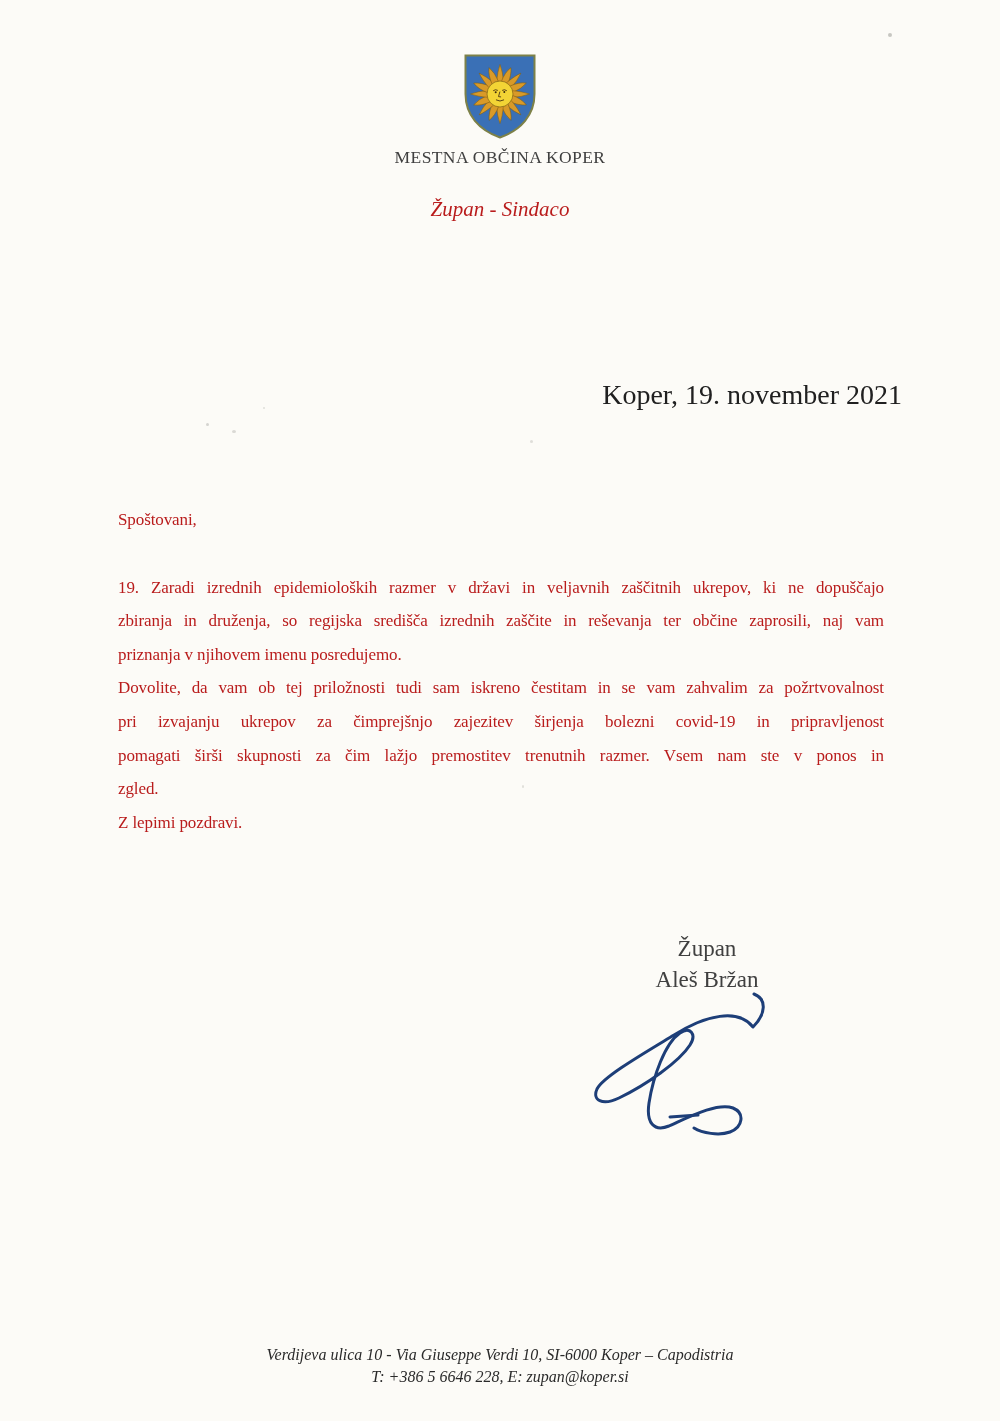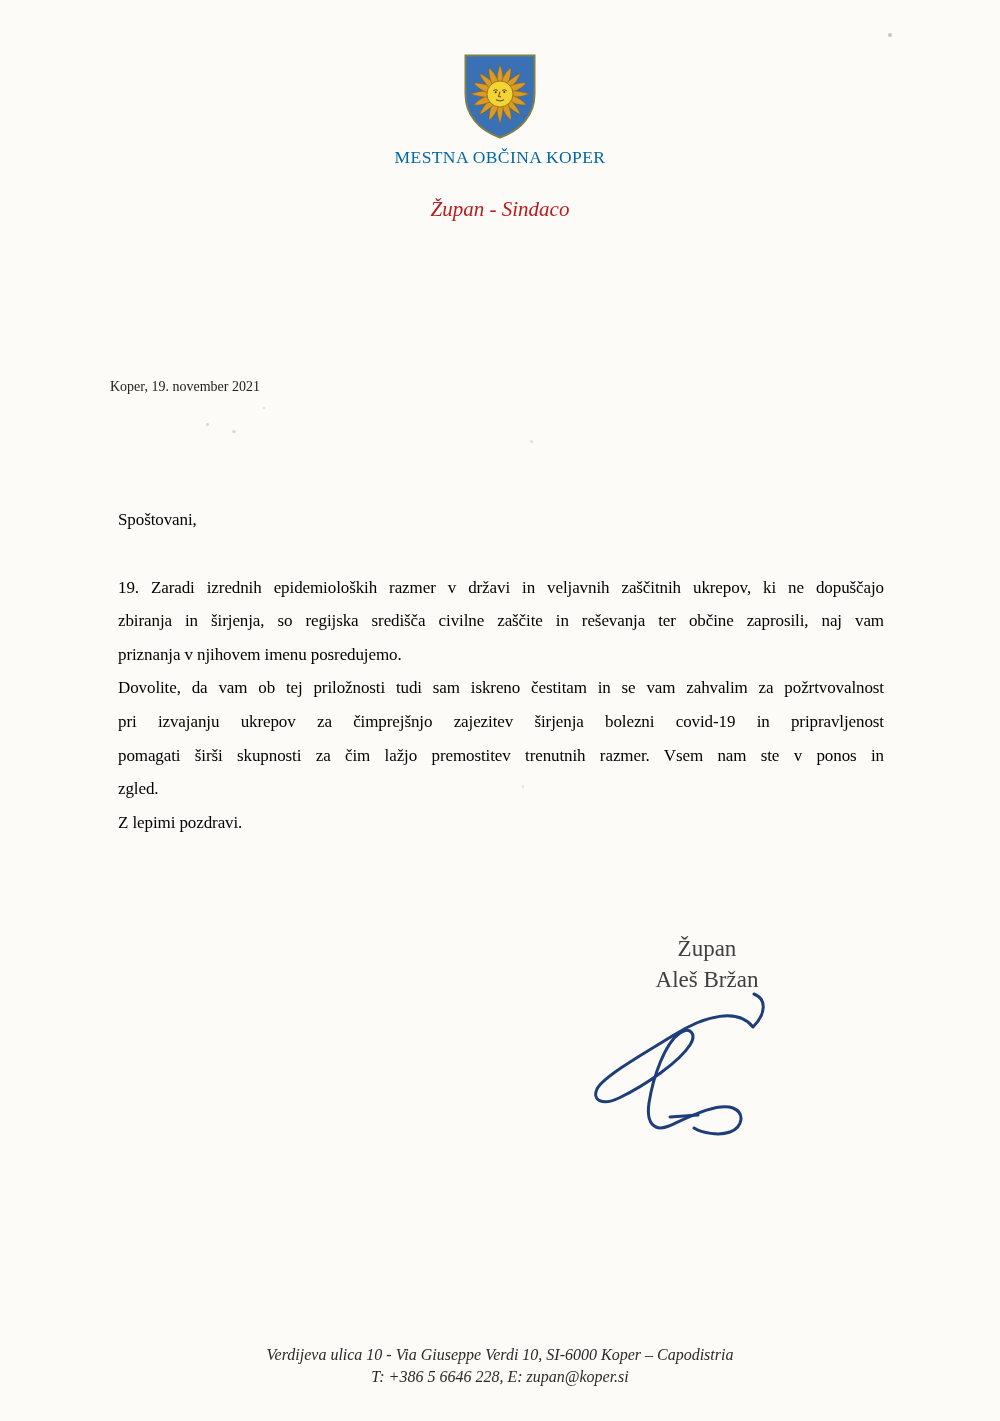--- a/index.html
+++ b/index.html
@@ -9,29 +9,29 @@
     margin:0 auto;
     background:#fcfbf7;
     overflow:hidden;
     font-family:"Liberation Serif","DejaVu Serif",serif;
     color:#1e1e1e;
   }
   
   .crest{position:absolute;left:462px;top:52px;width:76px;height:90px;}
   
   .org-block{position:absolute;left:0;top:148px;width:1000px;text-align:center;
-    font-size:17.5px;line-height:19.5px;letter-spacing:.4px;color:#0369a1;}
+    font-size:17.5px;line-height:19.5px;letter-spacing:.4px;color:#404040;}
   .role-line{position:absolute;left:0;top:197px;width:1000px;text-align:center;
     font-style:italic;font-size:21px;color:#b91c1c;}
   
-  .dateline{position:absolute;left:110px;top:379px;width:766px;text-align:left;
-    font-size:14px;color:#202020;}
+  .dateline{position:absolute;left:136px;top:379px;width:766px;text-align:right;
+    font-size:28px;color:#202020;}
   
   .letter-body{position:absolute;left:118px;top:503px;width:766px;
-    font-size:17px;line-height:33.6px;color:#000000;letter-spacing:-0.1px;}
+    font-size:17px;line-height:33.6px;color:#b91c1c;letter-spacing:-0.1px;}
   .salutation{margin-bottom:34px;}
   .line{white-space:normal;}
   .line.j{text-align:justify;text-align-last:justify;}
   
   .sig-block{position:absolute;left:582px;top:933px;width:250px;text-align:center;
     font-size:23px;line-height:31px;color:#404040;}
   .signature-svg{position:absolute;left:586px;top:984px;}
   
   .footer{position:absolute;left:0;top:1344px;width:1000px;text-align:center;
     font-style:italic;font-size:16px;line-height:22px;color:#2a2a2a;}
@@ -88,21 +88,21 @@
     <div>MESTNA OBČINA KOPER</div>
   </div>
   <div class="role-line">Župan - Sindaco</div>
 
   <div class="dateline">Koper, 19. november 2021</div>
 
   <div class="letter-body">
     <div class="line salutation">Spoštovani,</div>
 
     <div class="line j">19. Zaradi izrednih epidemioloških razmer v državi in veljavnih zaščitnih ukrepov, ki ne dopuščajo</div>
-    <div class="line j">zbiranja in širjenja, so regijska središča civilne zaščite in reševanja ter občine zaprosili, naj vam</div>
+    <div class="line j">zbiranja in druženja, so regijska središča izrednih zaščite in reševanja ter občine zaprosili, naj vam</div>
     <div class="line">priznanja v njihovem imenu posredujemo.</div>
 
     <div class="line j">Dovolite, da vam ob tej priložnosti tudi sam iskreno čestitam in se vam zahvalim za požrtvovalnost</div>
     <div class="line j">pri izvajanju ukrepov za čimprejšnjo zajezitev širjenja bolezni covid-19 in pripravljenost</div>
     <div class="line j">pomagati širši skupnosti za čim lažjo premostitev trenutnih razmer. Vsem nam ste v ponos in</div>
     <div class="line">zgled.</div>
 
     <div class="line">Z lepimi pozdravi.</div>
   </div>
 

